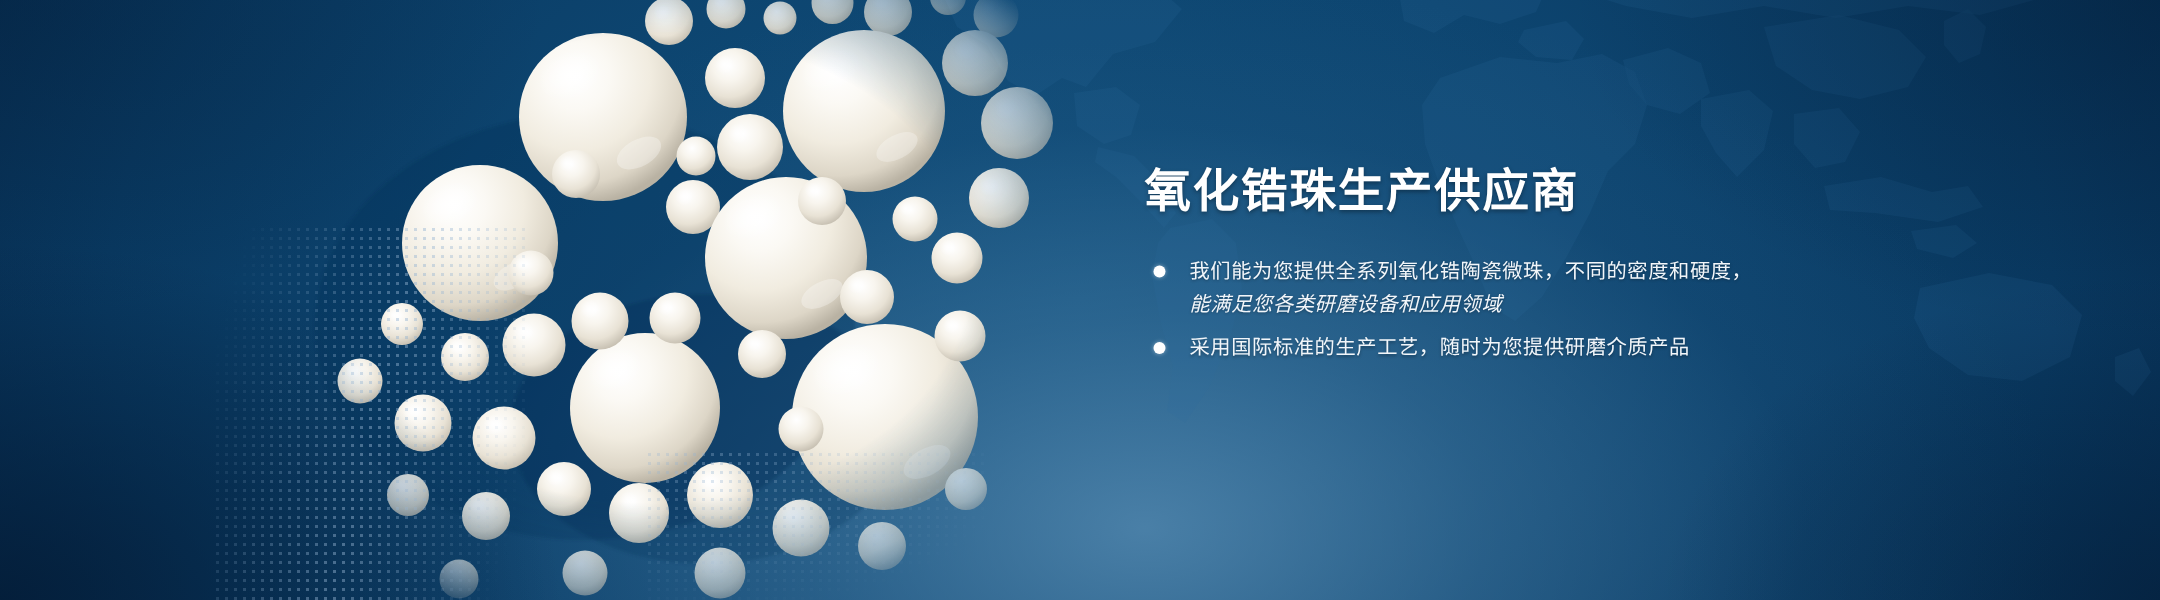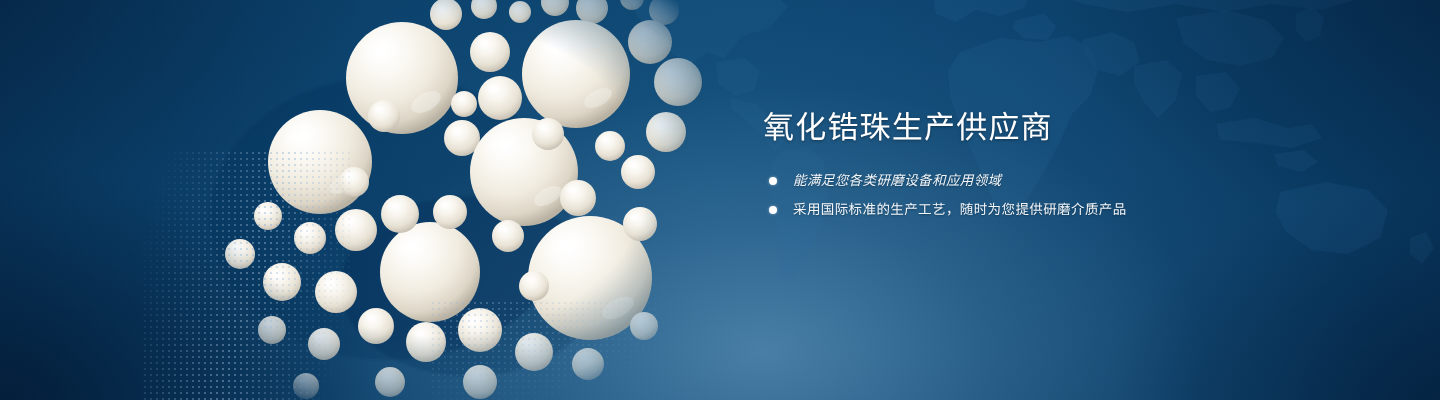--- a/index.html
+++ b/index.html
@@ -87,21 +87,21 @@
   
   .copy {
     position:absolute;
     left:763px; top:108px;
     width:560px;
   }
 
   .headline {
     font-size:31px;
     line-height:40px;
-    font-weight:400;
+    font-weight:700;
     color:#ffffff;
     letter-spacing:1.2px;
     text-shadow:0 1px 3px rgba(0,0,0,0.35);
     white-space:nowrap;
   }
 
   .bullets {
     list-style:none;
     margin-top:22px;
   }
@@ -334,20 +334,21 @@
 
   <div class="copy">
 
     <h1 class="headline">氧化锆珠生产供应商</h1>
 
     <ul class="bullets">
 
       <li class="bullet-row">
         <span class="dot"></span>
         <span class="bullet-text">
+          <span>我们能为您提供全系列氧化锆陶瓷微珠，不同的密度和硬度，</span>
           <span class="ln2">能满足您各类研磨设备和应用领域</span>
         </span>
       </li>
 
 
       <li class="bullet-row">
         <span class="dot"></span>
         <span class="bullet-text">
           <span>采用国际标准的生产工艺，随时为您提供研磨介质产品</span>
         </span>

